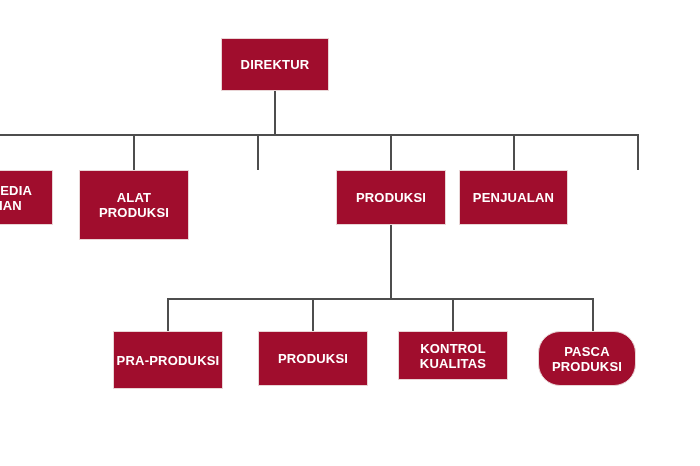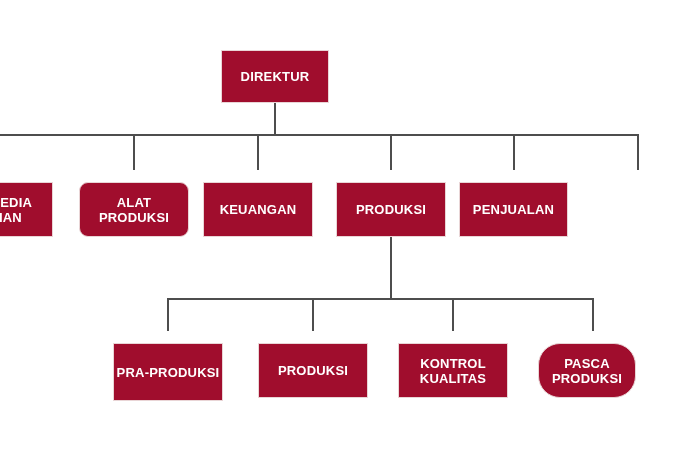--- a/index.html
+++ b/index.html
@@ -9,21 +9,20 @@
   .canvas{
     position:relative;width:700px;height:466px;overflow:hidden;background:var(--bg);
     font-family:"Liberation Sans",sans-serif;
   }
   .node{
     position:absolute;box-sizing:border-box;background:var(--box);color:var(--text);
     border:1px solid var(--box-border);
     display:flex;align-items:center;justify-content:center;text-align:center;
     font-weight:700;font-size:13px;line-height:15px;letter-spacing:.2px;
     padding:0 5px;
-    margin-top:12px;
   }
   .node.nowrap span{white-space:nowrap;}
   .hline{position:absolute;height:1.5px;background:var(--line);}
   .vline{position:absolute;width:1.5px;background:var(--line);}
 </style>
 </head>
 <body>
 
 <div class="canvas">
 
@@ -41,39 +40,36 @@
   <div class="vline" style="left:452px;top:299px;height:32px;"></div>
   <div class="vline" style="left:592px;top:299px;height:32px;"></div>
 
   <div class="node" style="left:221px;top:38px;width:108px;height:53px;">
     <span>DIREKTUR</span>
   </div>
 
   <div class="node" style="left:-57px;top:170px;width:110px;height:55px;">
     <span>PENYEDIA BAHAN</span>
   </div>
-  <div class="node" style="left:79px;top:170px;width:110px;height:55px;border-radius:9px;">
+  <div class="node" style="left:79px;top:170px;width:110px;height:70px;">
     <span>ALAT PRODUKSI</span>
-  </div>
-  <div class="node" style="left:203px;top:170px;width:110px;height:55px;">
-    <span>KEUANGAN</span>
   </div>
   <div class="node" style="left:336px;top:170px;width:110px;height:55px;">
     <span>PRODUKSI</span>
   </div>
   <div class="node" style="left:459px;top:170px;width:109px;height:55px;">
     <span>PENJUALAN</span>
   </div>
 
   <div class="node nowrap" style="left:113px;top:331px;width:110px;height:58px;">
     <span>PRA-PRODUKSI</span>
   </div>
   <div class="node" style="left:258px;top:331px;width:110px;height:55px;">
     <span>PRODUKSI</span>
   </div>
-  <div class="node" style="left:398px;top:331px;width:110px;height:55px;">
+  <div class="node" style="left:398px;top:331px;width:110px;height:49px;">
     <span>KONTROL KUALITAS</span>
   </div>
   <div class="node" style="left:538px;top:331px;width:98px;height:55px;border-radius:22px;">
     <span>PASCA PRODUKSI</span>
   </div>
 
 </div>
 
 </body></html>

